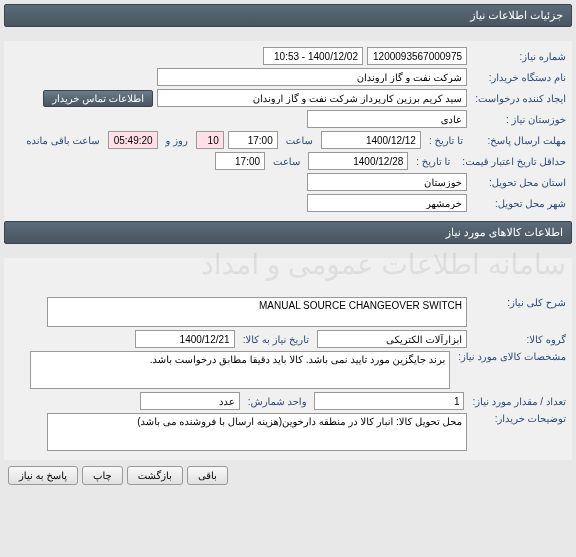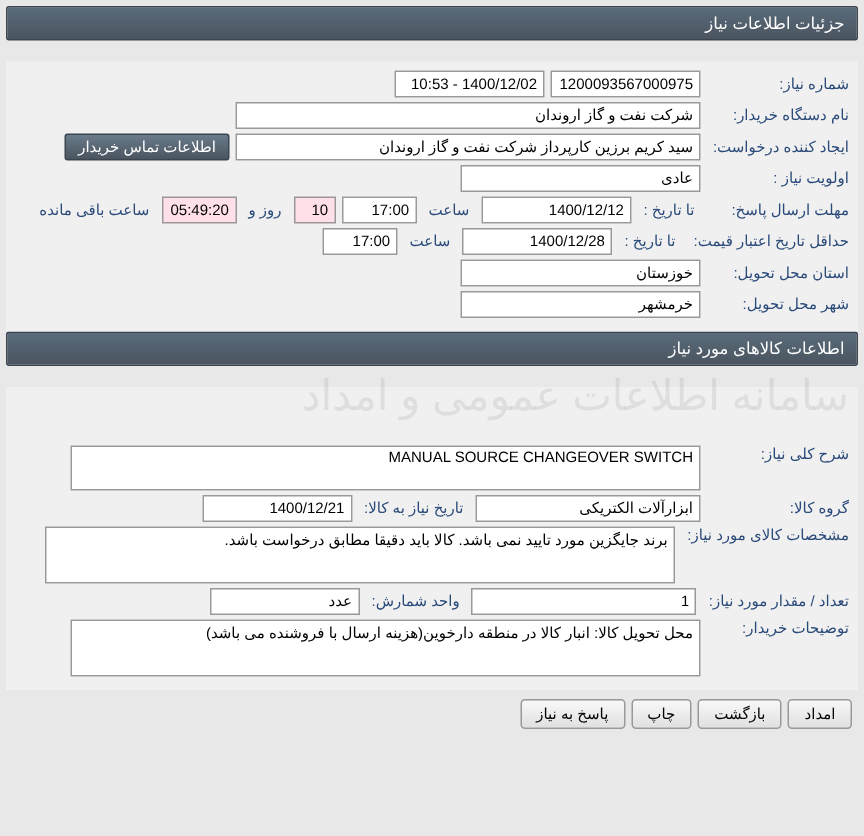--- a/index.html
+++ b/index.html
@@ -74,21 +74,20 @@
   border-radius: 2px;
   padding: 2px 8px;
   font-size: 10px;
   cursor: pointer;
   font-family: Tahoma, Arial, sans-serif;
 }
 .button-bar {
   display: flex;
   gap: 4px;
   padding: 6px 4px;
-  justify-content: flex-end;
   flex-direction: row-reverse;
 }
 .btn {
   background: linear-gradient(#f8f8f8, #e0e0e0);
   border: 1px solid #999;
   border-radius: 3px;
   padding: 3px 10px;
   font-size: 10px;
   cursor: pointer;
   font-family: Tahoma, Arial, sans-serif;
@@ -124,21 +123,21 @@
     <input type="text" class="w-300" value="شرکت نفت و گاز اروندان" style="">
   </div>
 
   <div class="row">
     <span class="label">ایجاد کننده درخواست:</span>
     <input type="text" class="w-300" value="سید کریم برزین کارپرداز شرکت نفت و گاز اروندان" style="">
     <button class="btn-chip">اطلاعات تماس خریدار</button>
   </div>
 
   <div class="row">
-    <span class="label">اولویت نیاز :</span>
+    <span class="label">خوزستان نیاز :</span>
     <input type="text" class="w-180" value="عادی" style="">
   </div>
 
   <div class="row">
     <span class="label">مهلت ارسال پاسخ:</span>
     <span class="label2" style="min-width:auto">تا تاریخ :</span>
     <input type="text" class="w-100" value="1400/12/12" style="">
     <span class="label2">ساعت</span>
     <input type="text" class="w-50" value="17:00" style="">
     <input type="text" class="w-30 pink" value="10" style="">
@@ -198,14 +197,14 @@
   <div class="row" style="align-items:flex-start">
     <span class="label">توضیحات خریدار:</span>
     <textarea style="width: 420px; height: 38px;">محل تحویل کالا: انبار کالا در منطقه دارخوین(هزینه ارسال با فروشنده می باشد)</textarea>
   </div>
 </div>
 
 <div class="button-bar">
   <button class="btn">پاسخ به نیاز</button>
   <button class="btn">چاپ</button>
   <button class="btn">بازگشت</button>
-  <button class="btn">امداد</button>
+  <button class="btn">باقی</button>
 </div>
 
 </body></html>

